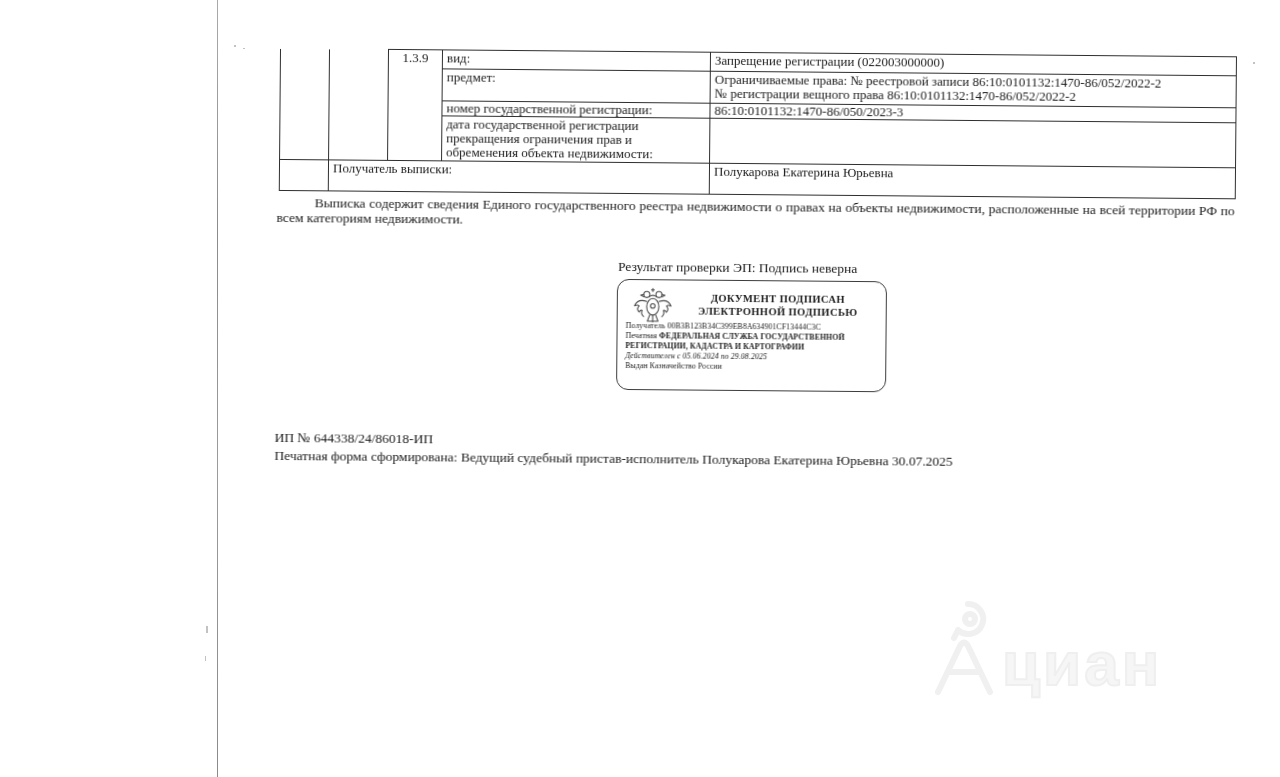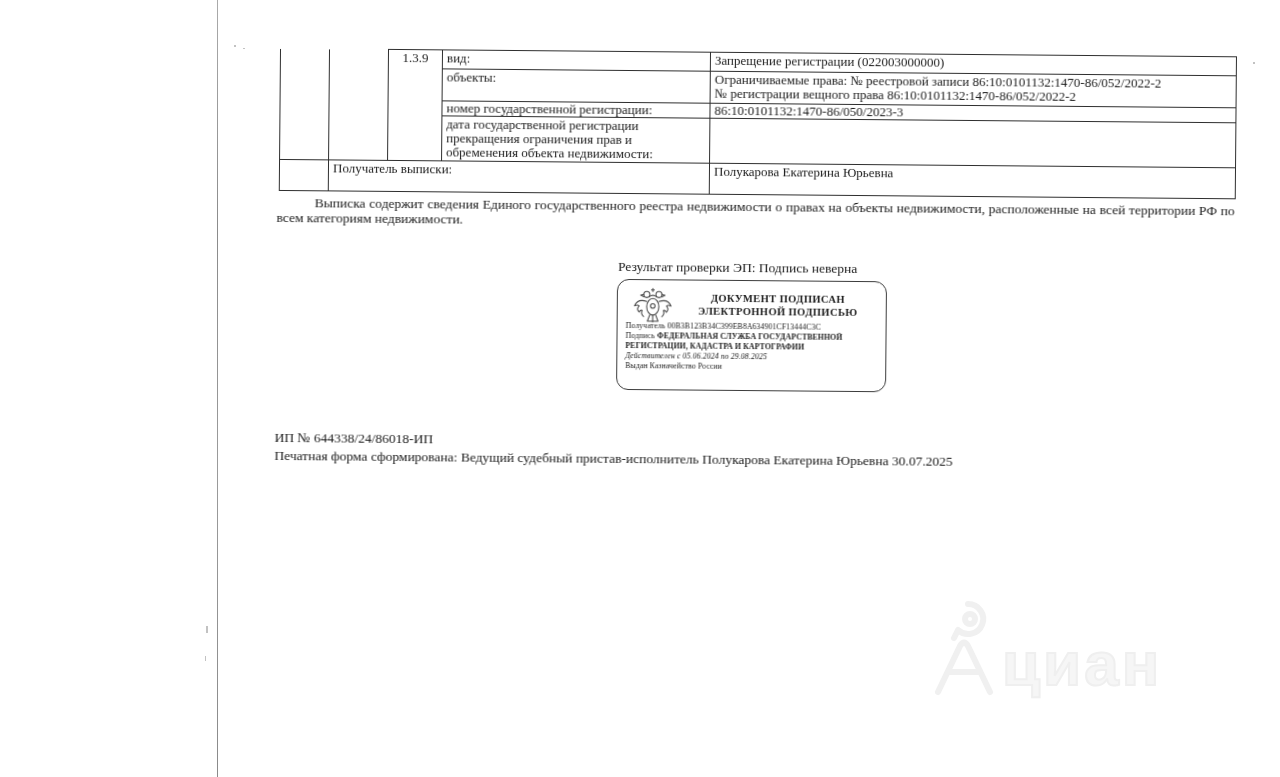--- a/index.html
+++ b/index.html
@@ -98,21 +98,21 @@
         </td>
         <td class="lbl">
           <span>вид:</span>
         </td>
         <td class="val">
           <span>Запрещение регистрации (022003000000)</span>
         </td>
       </tr>
       <tr class="r2">
         <td class="lbl">
-          <span>объекты:</span>
+          <span>предмет:</span>
         </td>
         <td class="val">
           <div>Ограничиваемые права: № реестровой записи 86:10:0101132:1470-86/052/2022-2</div>
           <div>№ регистрации вещного права 86:10:0101132:1470-86/052/2022-2</div>
         </td>
       </tr>
       <tr class="r3">
         <td class="lbl">
           <span>номер государственной регистрации:</span>
         </td>
@@ -160,21 +160,21 @@
       <div class="stamp-title">
         <div>ДОКУМЕНТ ПОДПИСАН</div>
         <div>ЭЛЕКТРОННОЙ ПОДПИСЬЮ</div>
       </div>
       <div class="stamp-body">
         <div>
           <span>Получатель</span>
           <span>00B3B123B34C399EB8A634901CF13444C3C</span>
         </div>
         <div>
-          <span>Подпись</span>
+          <span>Печатная</span>
           <span class="b">ФЕДЕРАЛЬНАЯ СЛУЖБА ГОСУДАРСТВЕННОЙ</span>
         </div>
         <div class="b">РЕГИСТРАЦИИ, КАДАСТРА И КАРТОГРАФИИ</div>
         <div class="i">Действителен с 05.06.2024 по 29.08.2025</div>
         <div>Выдан Казначейство России</div>
       </div>
     </div>
 
     <div class="case-num">ИП № 644338/24/86018-ИП</div>
     <div class="generated">Печатная форма сформирована: Ведущий судебный пристав-исполнитель Полукарова Екатерина Юрьевна 30.07.2025</div>

